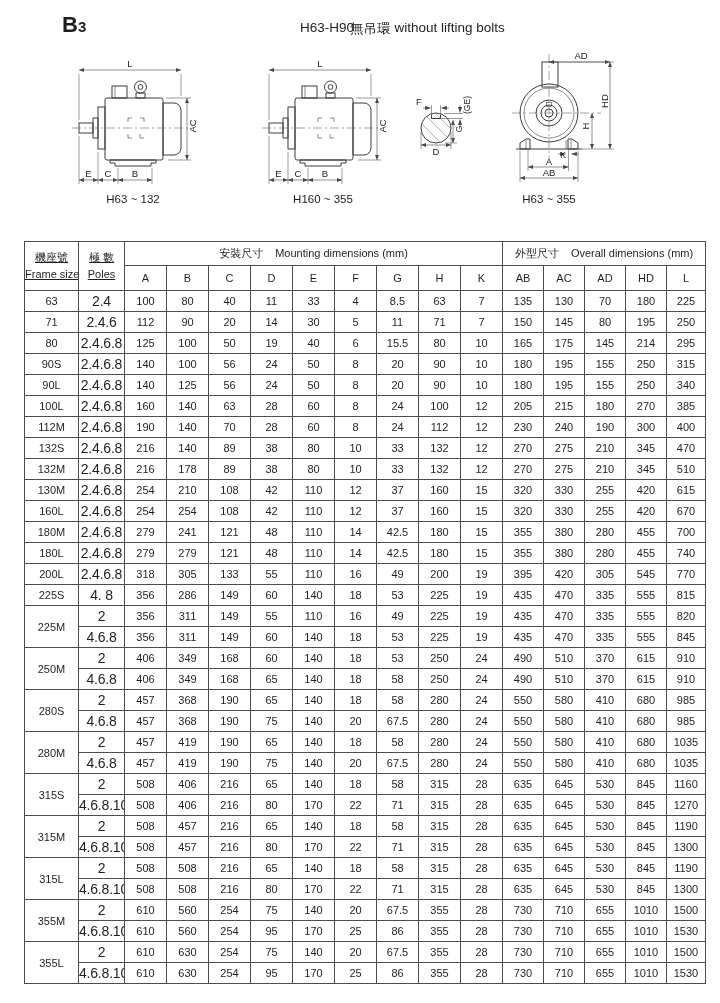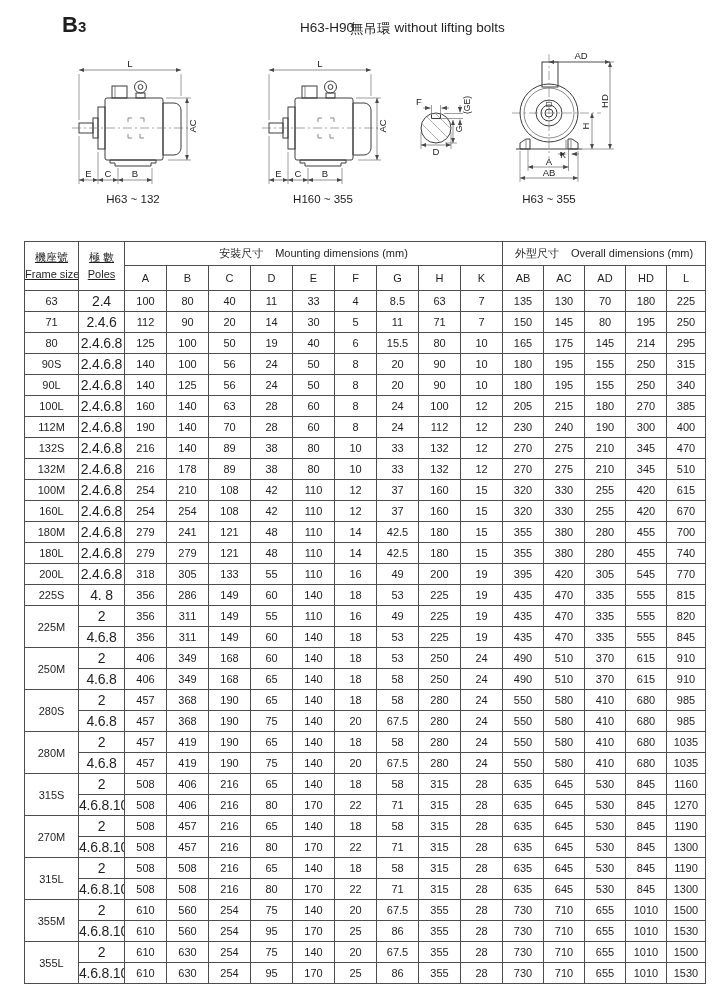--- a/index.html
+++ b/index.html
@@ -385,21 +385,21 @@
           <td>33</td>
           <td>132</td>
           <td>12</td>
           <td>270</td>
           <td>275</td>
           <td>210</td>
           <td>345</td>
           <td>510</td>
         </tr>
         <tr>
-          <td rowspan="1" class="td-frame">100M</td>
+          <td rowspan="1" class="td-frame">130M</td>
           <td class="td-poles">2.4.6.8</td>
           <td>254</td>
           <td>210</td>
           <td>108</td>
           <td>42</td>
           <td>110</td>
           <td>12</td>
           <td>37</td>
           <td>160</td>
           <td>15</td>
@@ -668,21 +668,21 @@
           <td>71</td>
           <td>315</td>
           <td>28</td>
           <td>635</td>
           <td>645</td>
           <td>530</td>
           <td>845</td>
           <td>1270</td>
         </tr>
         <tr>
-          <td rowspan="2" class="td-frame">270M</td>
+          <td rowspan="2" class="td-frame">315M</td>
           <td class="td-poles">2</td>
           <td>508</td>
           <td>457</td>
           <td>216</td>
           <td>65</td>
           <td>140</td>
           <td>18</td>
           <td>58</td>
           <td>315</td>
           <td>28</td>

